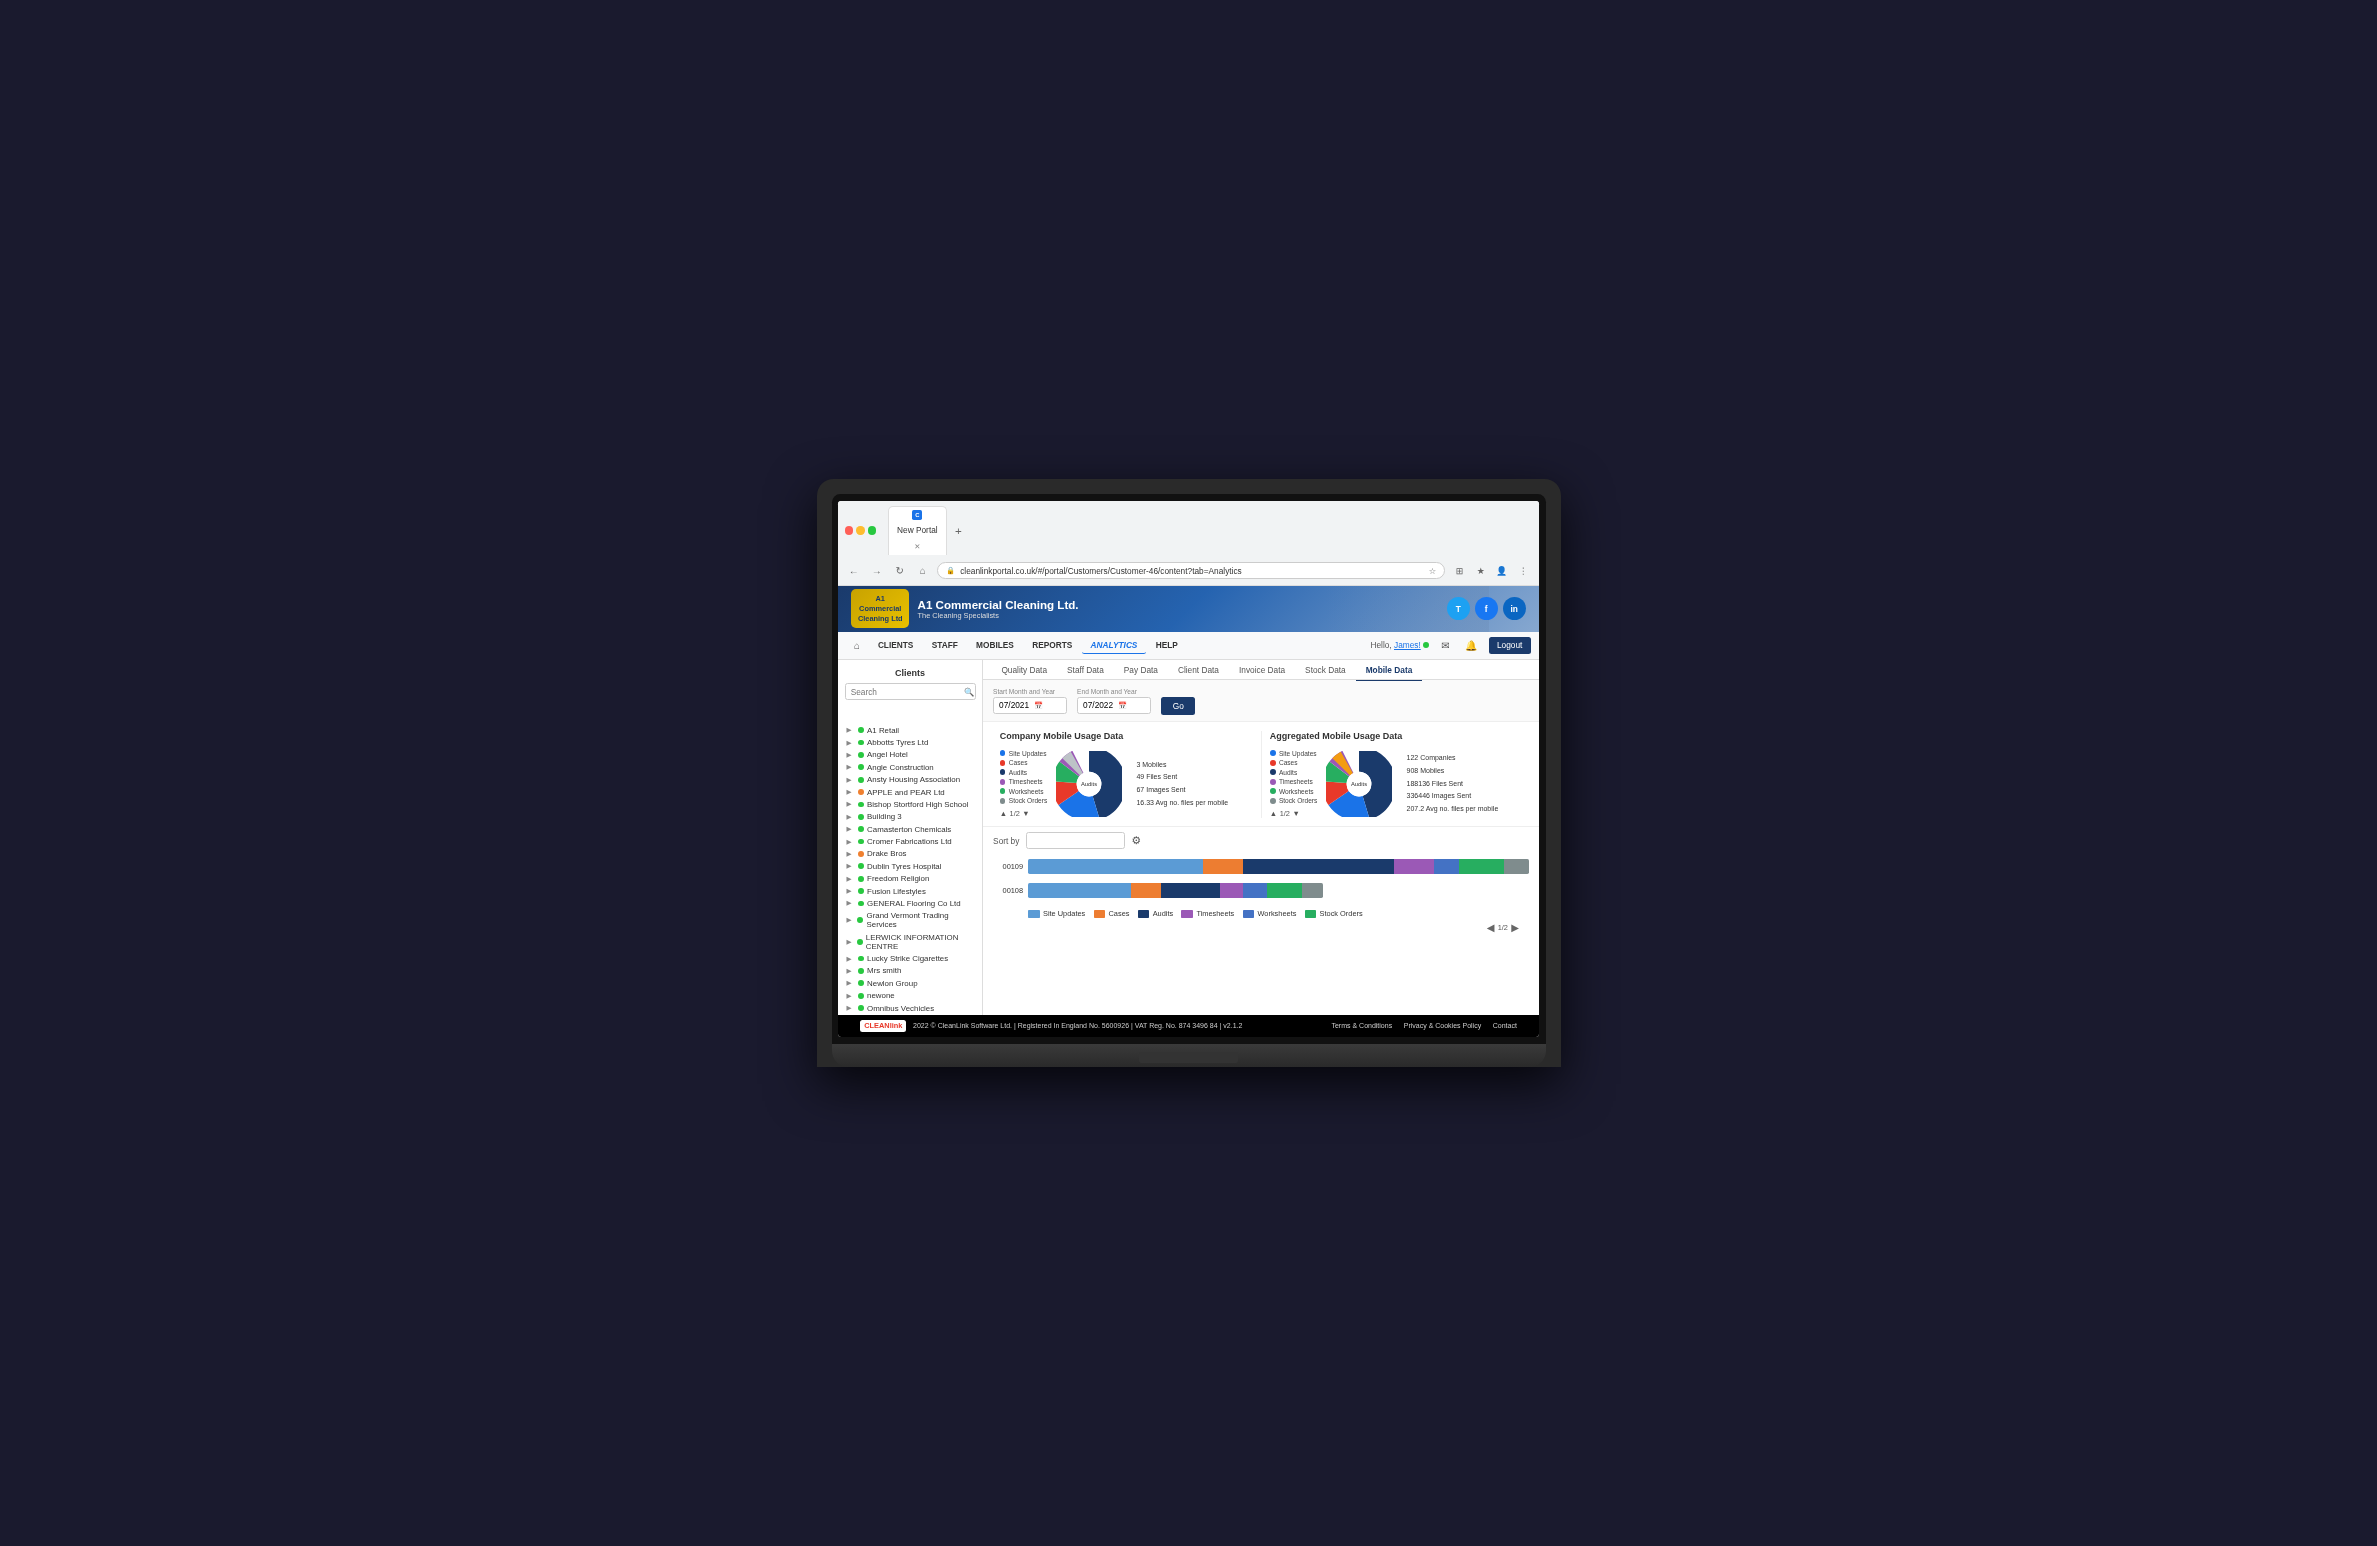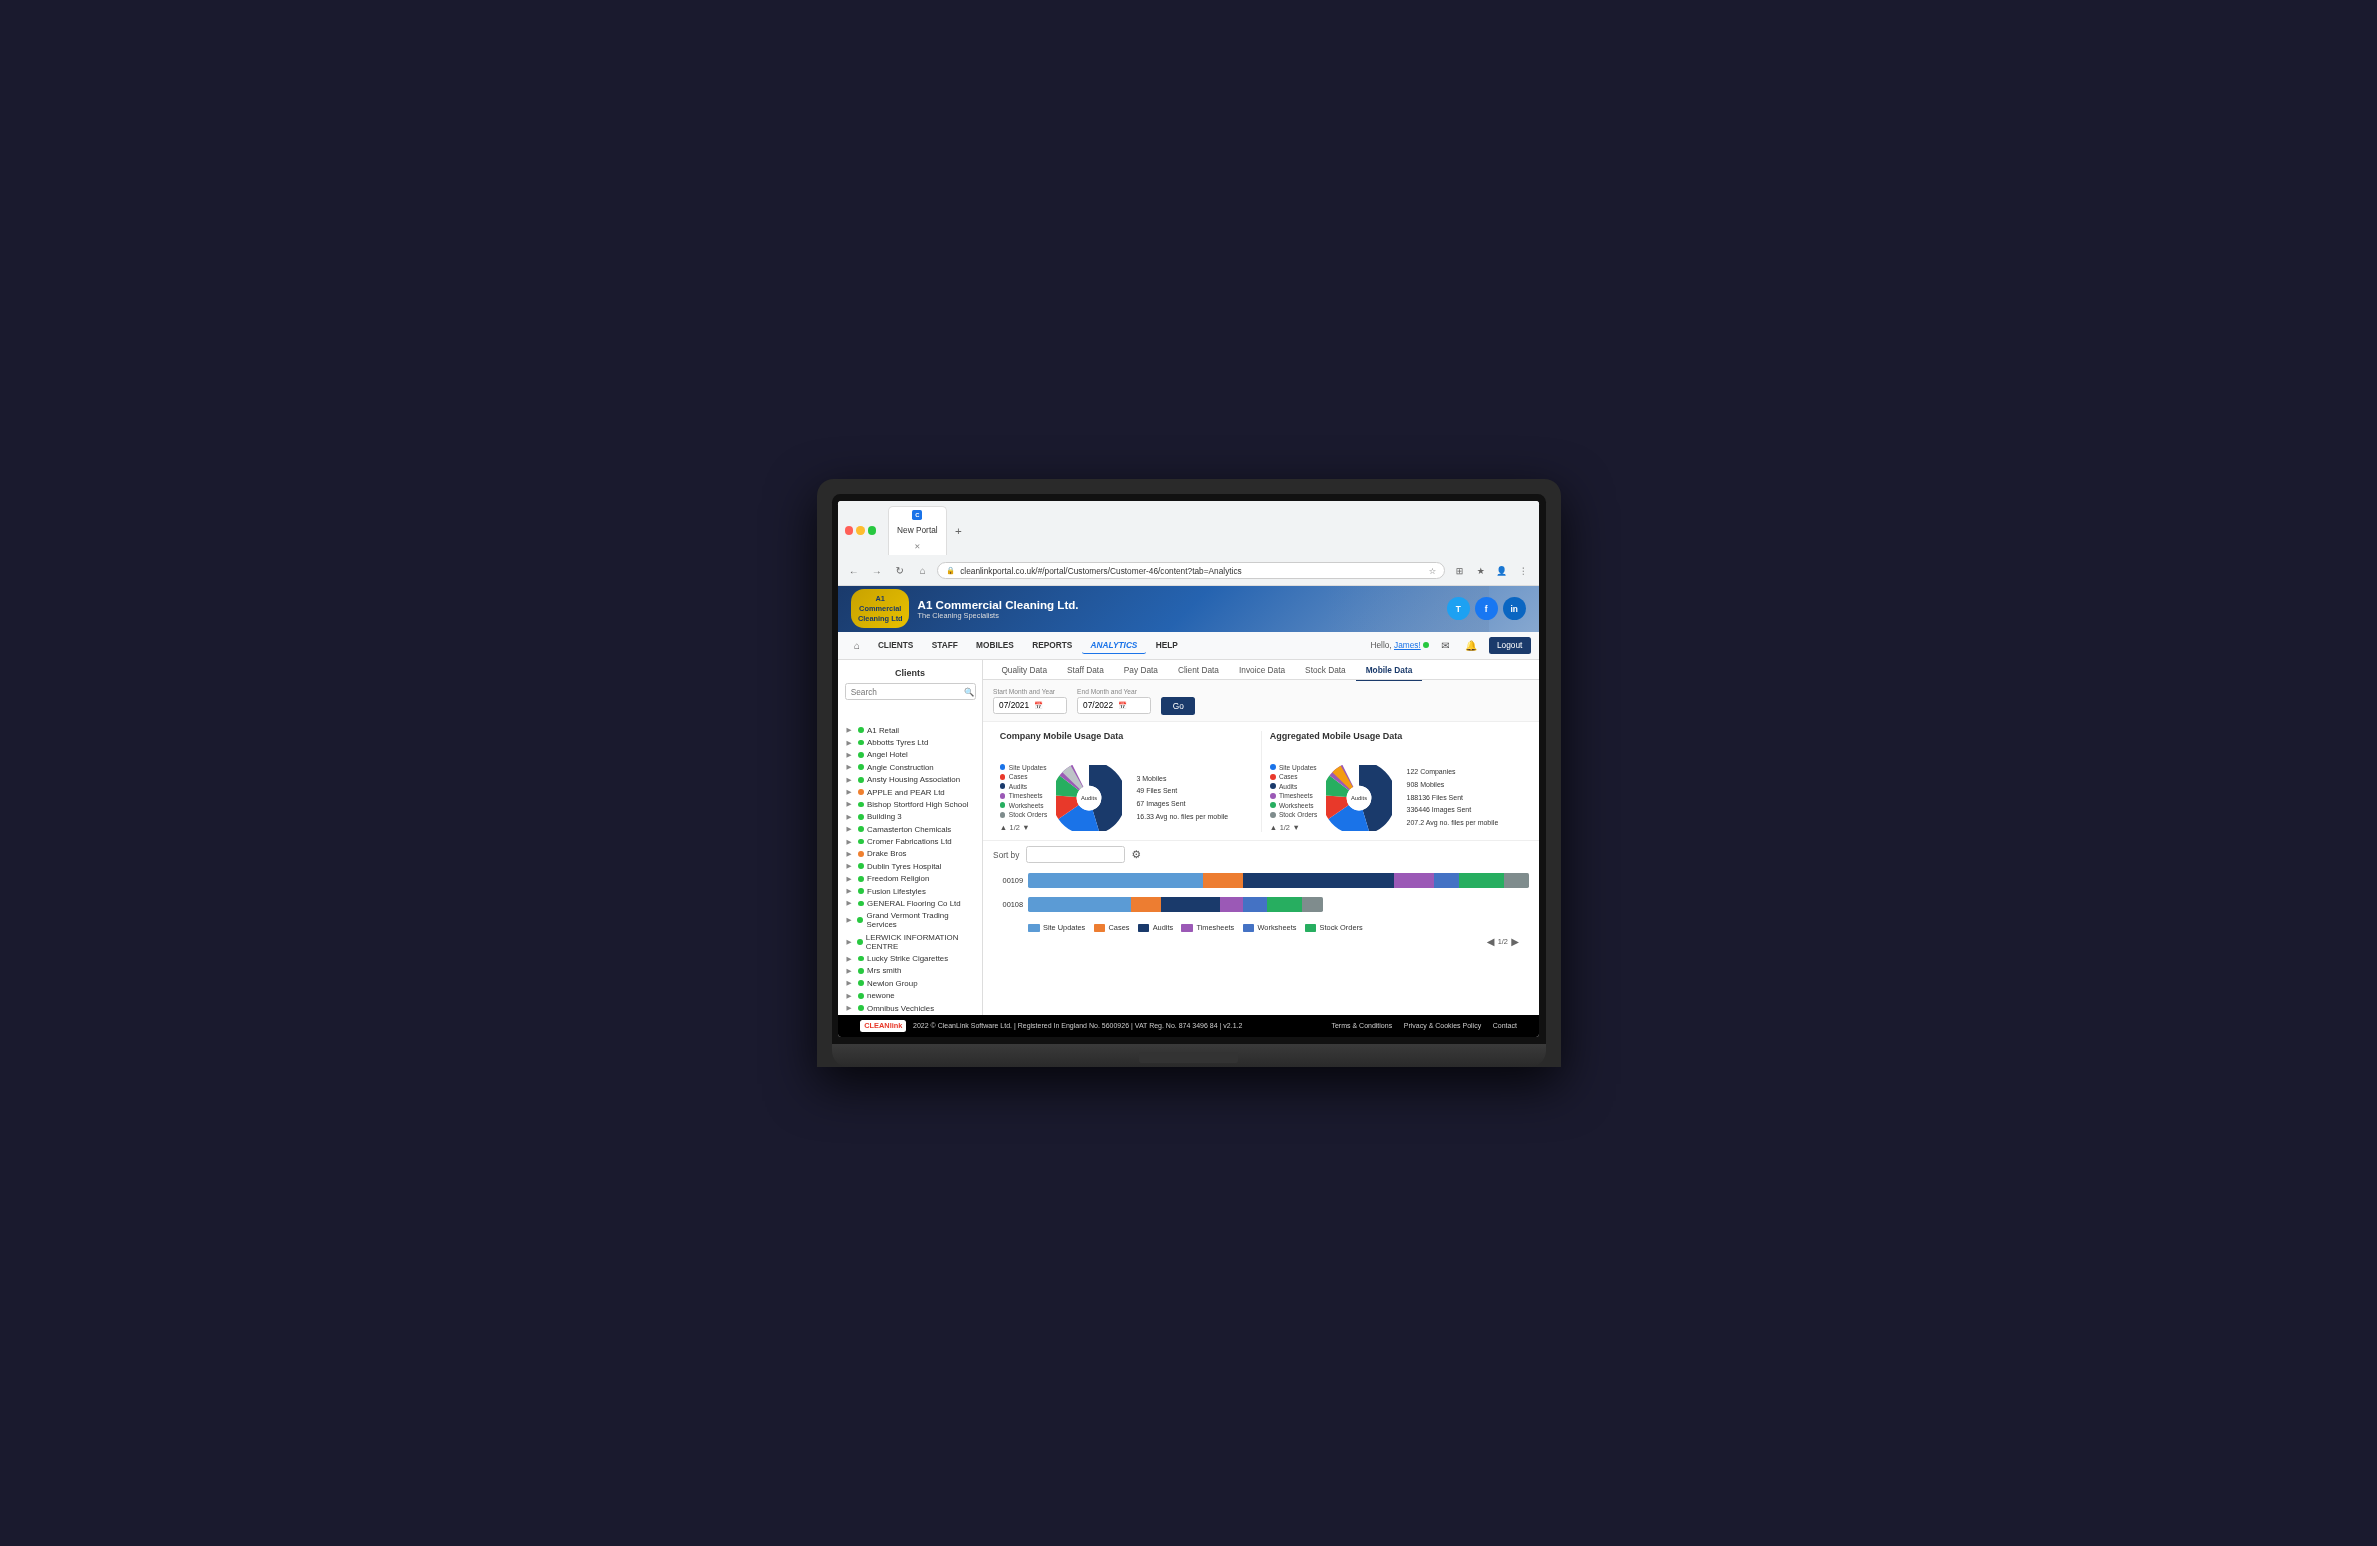--- a/index.html
+++ b/index.html
@@ -202,21 +202,21 @@
       display: flex;
       align-items: center;
       gap: 8.3px;
       z-index: 2;
     }
 
     .logo-badge {
       background: linear-gradient(135deg, #c8a200, #e8c000);
       color: #1a3a6b;
       padding: 5px 6.6px;
-      border-radius: 13px;
+      border-radius: 5px;
       font-size: 7.4px;
       font-weight: bold;
       line-height: 1.3;
       text-align: center;
     }
 
     .logo-text {
       color: #fff;
       font-size: 11.6px;
       font-weight: bold;
@@ -502,21 +502,21 @@
     }
 
     .chart-panel + .chart-panel {
       border-left: 0.8px solid #eee;
     }
 
     .chart-title {
       font-size: 9px;
       font-weight: bold;
       color: #333;
-      margin-bottom: 23px;
+      margin-bottom: 9px;
     }
 
     .chart-inner {
       display: flex;
       align-items: center;
       gap: 8.3px;
     }
 
     
     .pie-container {

